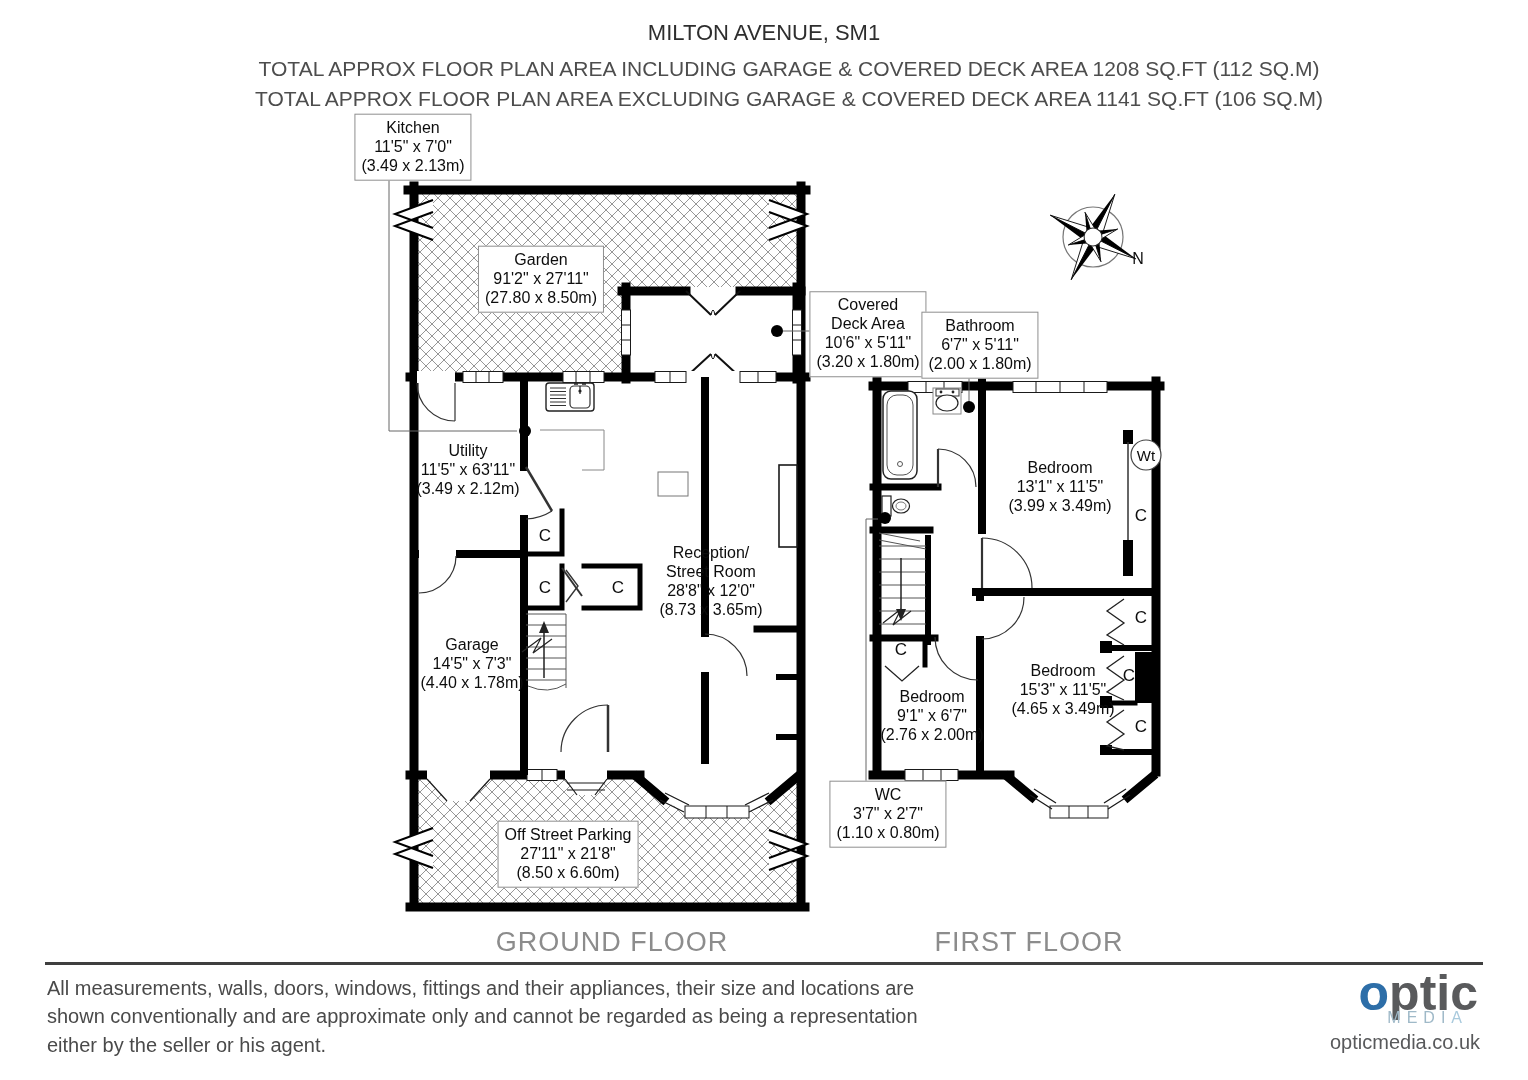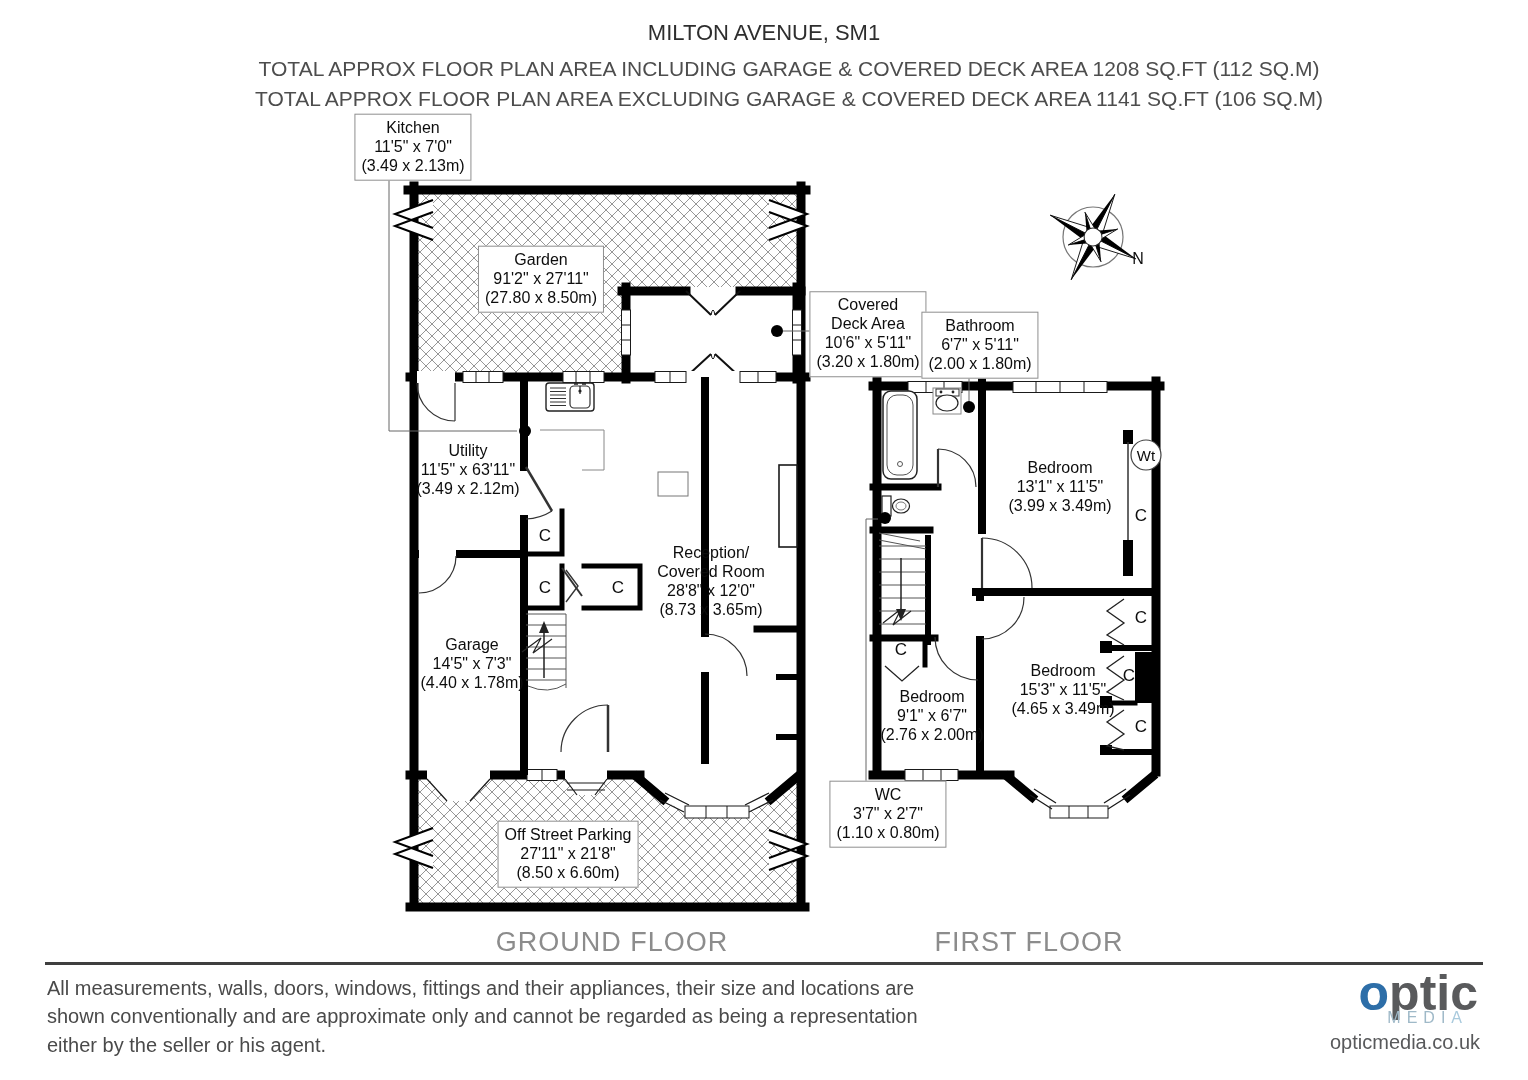--- a/index.html
+++ b/index.html
@@ -302,21 +302,21 @@
     <div>10'6" x 5'11"</div>
     <div>(3.20 x 1.80m)</div>
   </div>
   <div class="lbl plain" style="left:468px;top:470px">
     <div>Utility</div>
     <div>11'5" x 63'11"</div>
     <div>(3.49 x 2.12m)</div>
   </div>
   <div class="lbl plain" style="left:711px;top:582px">
     <div>Reception/</div>
-    <div>Covered Room</div>
+    <div>Street Room</div>
     <div>28'8" x 12'0"</div>
     <div>(8.73 x 3.65m)</div>
   </div>
   <div class="lbl plain" style="left:472px;top:664px">
     <div>Garage</div>
     <div>14'5" x 7'3"</div>
     <div>(4.40 x 1.78m)</div>
   </div>
   <div class="lbl boxed" style="left:568px;top:854px">
     <div>Off Street Parking</div>

